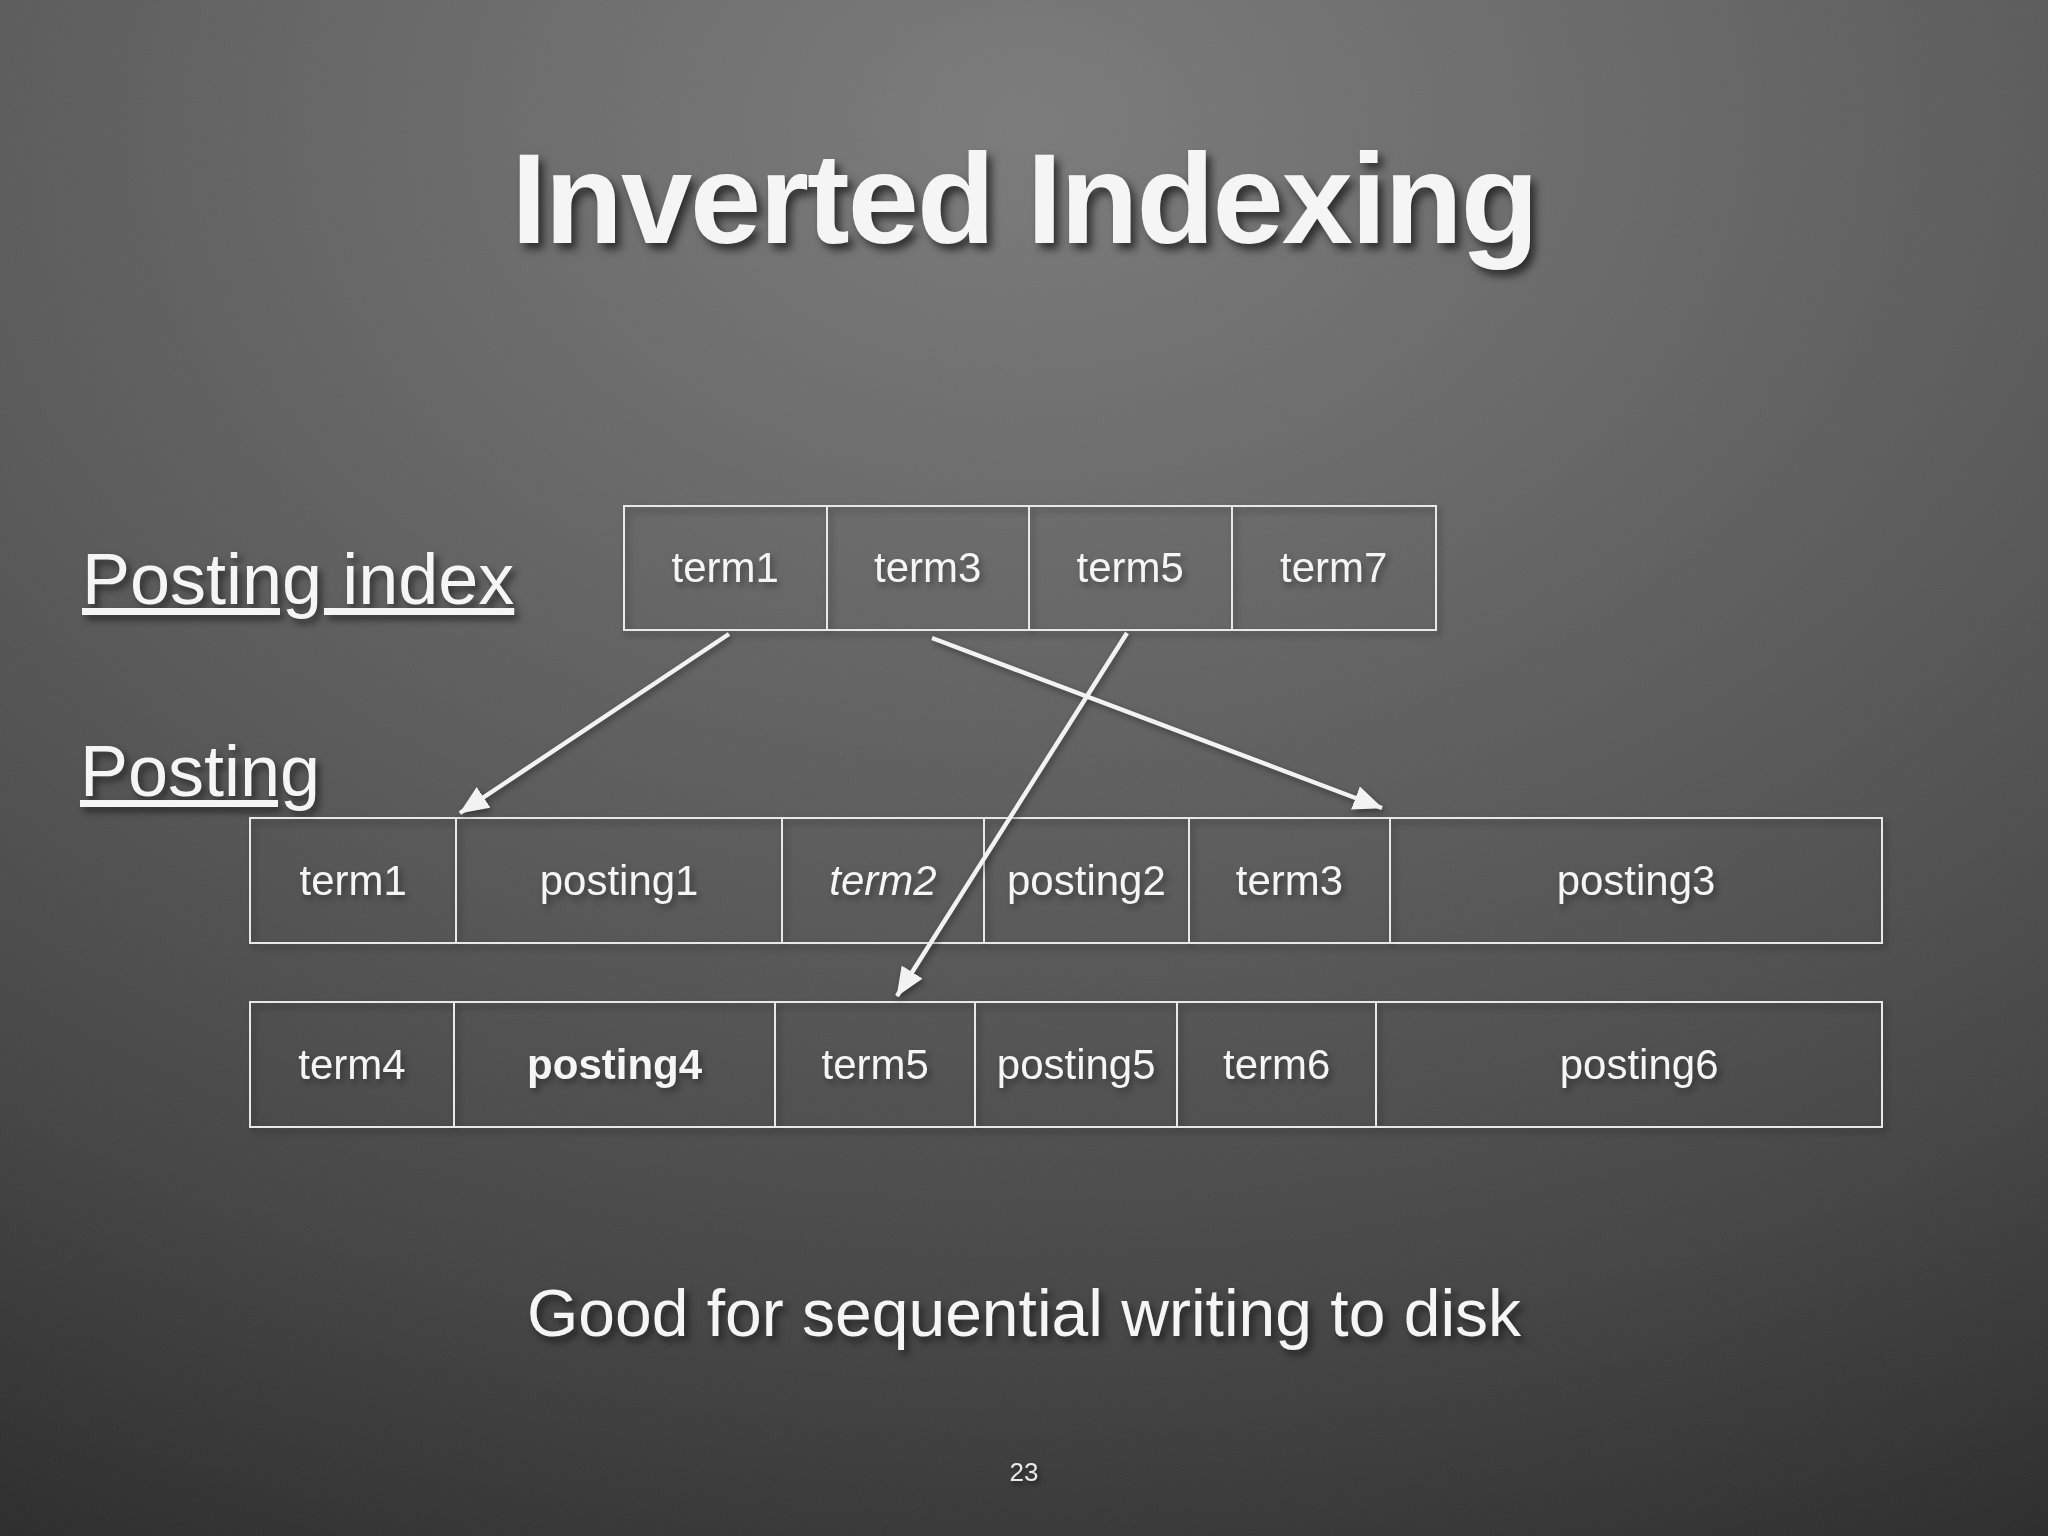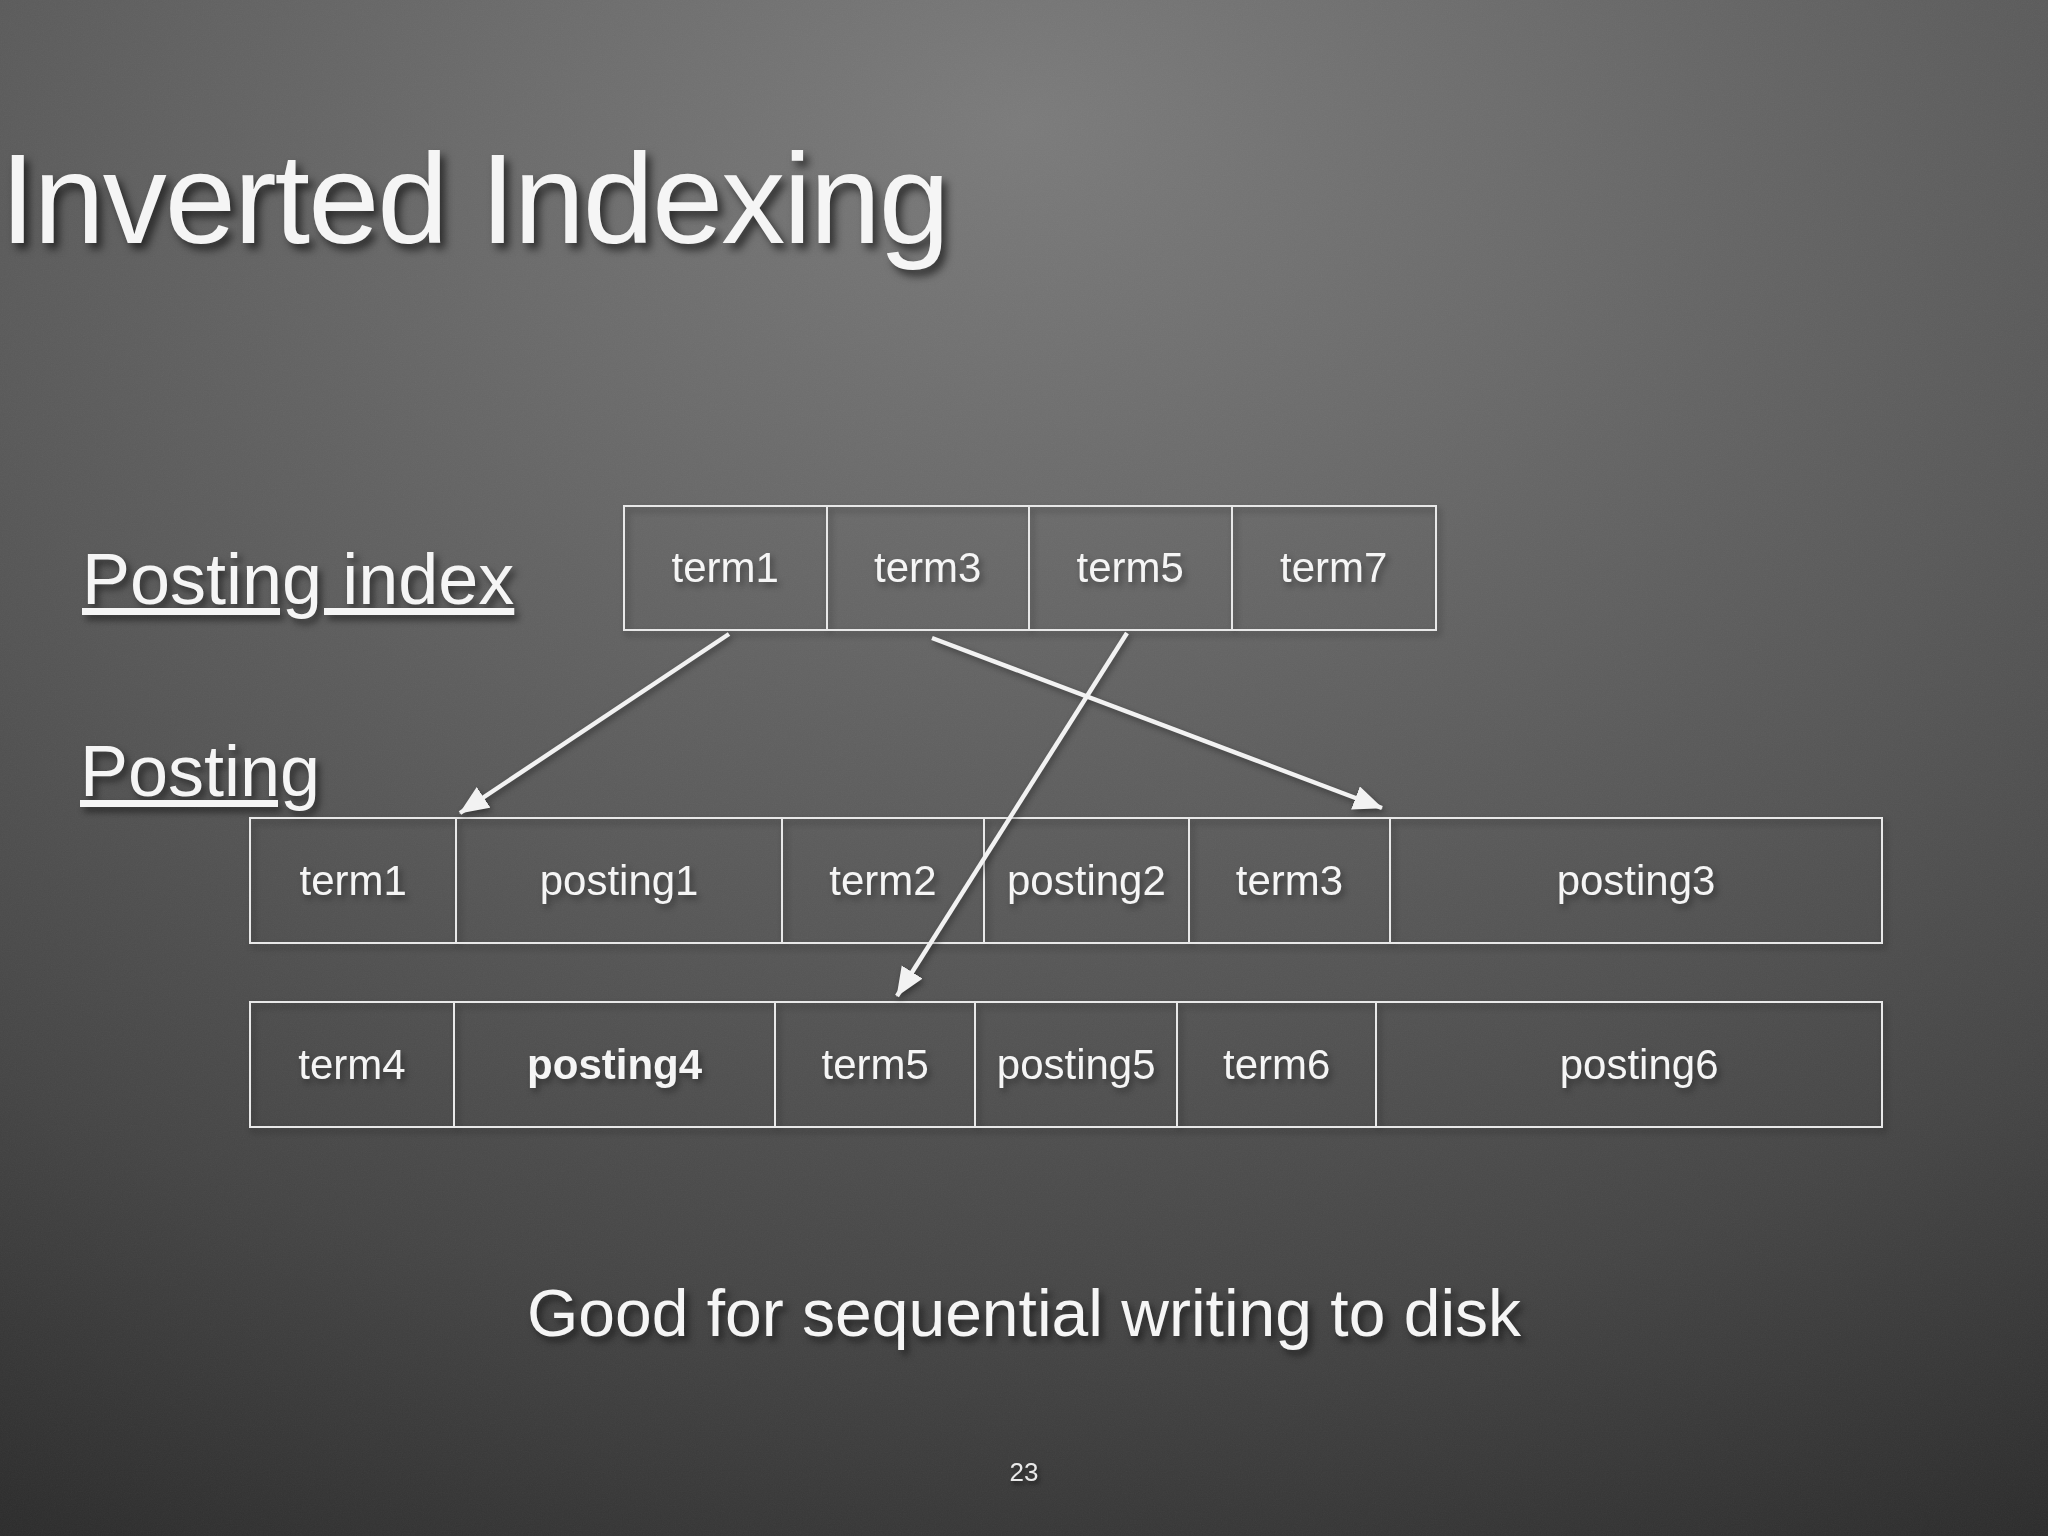--- a/index.html
+++ b/index.html
@@ -11,21 +11,21 @@
   .slide {
     position: relative; width: 2048px; height: 1536px; overflow: hidden;
     background: radial-gradient(ellipse 120% 115% at 50% 8%,
       #7b7b7b 0%, #6b6b6b 22%, #585858 46%, #454545 68%, #2e2e2e 88%, #202020 100%);
     color: var(--text, #f5f5f5);
   }
   .noise { position: absolute; left: 0; top: 0; width: 100%; height: 100%; opacity: 0.05; pointer-events: none; }
 
   .title {
     position: absolute; top: 135px; left: 0; width: 100%;
-    text-align: left; font-size: 128px; font-weight: normal; line-height: 1;
+    text-align: center; font-size: 128px; font-weight: bold; line-height: 1;
     letter-spacing: -2px;
     text-shadow: 5px 6px 8px rgba(0,0,0,0.6);
   }
   .side-label {
     position: absolute; font-size: 72px; line-height: 1;
     text-shadow: 4px 5px 7px rgba(0,0,0,0.5);
     white-space: nowrap;
     text-decoration: underline;
   }
   #posting-index-label { left: 82px; top: 543px; }
@@ -89,21 +89,21 @@
       <div class="cell" style="width: 25%;">term3</div>
       <div class="cell" style="width: 25%;">term5</div>
       <div class="cell" style="width: 25%;">term7</div>
     </div>
 
   <div class="side-label" id="postings-label">Posting</div>
 
   <div class="dtable" id="postings-row-0">
       <div class="cell" style="width: 12.668%;">term1</div>
       <div class="cell" style="width: 19.952%;">posting1</div>
-      <div class="cell" style="width: 12.423%;">term2</div>
+      <div class="cell" style="width: 12.423%; font-style: italic;">term2</div>
       <div class="cell" style="width: 12.546%;">posting2</div>
       <div class="cell" style="width: 12.362%;">term3</div>
       <div class="cell" style="width: 30.049%;">posting3</div>
     </div>
 
   <div class="dtable" id="postings-row-1">
       <div class="cell" style="width: 12.668%;">term4</div>
       <div class="cell" style="width: 19.952%; font-weight: bold;">posting4</div>
       <div class="cell" style="width: 12.423%;">term5</div>
       <div class="cell" style="width: 12.546%;">posting5</div>

